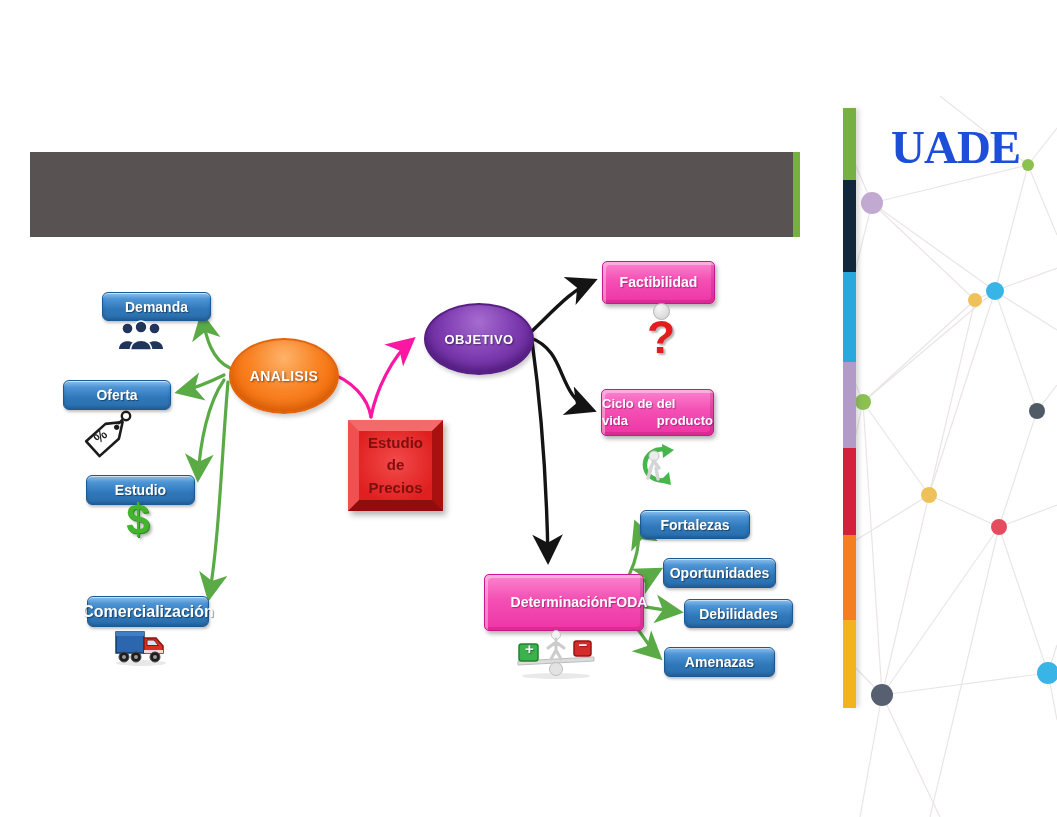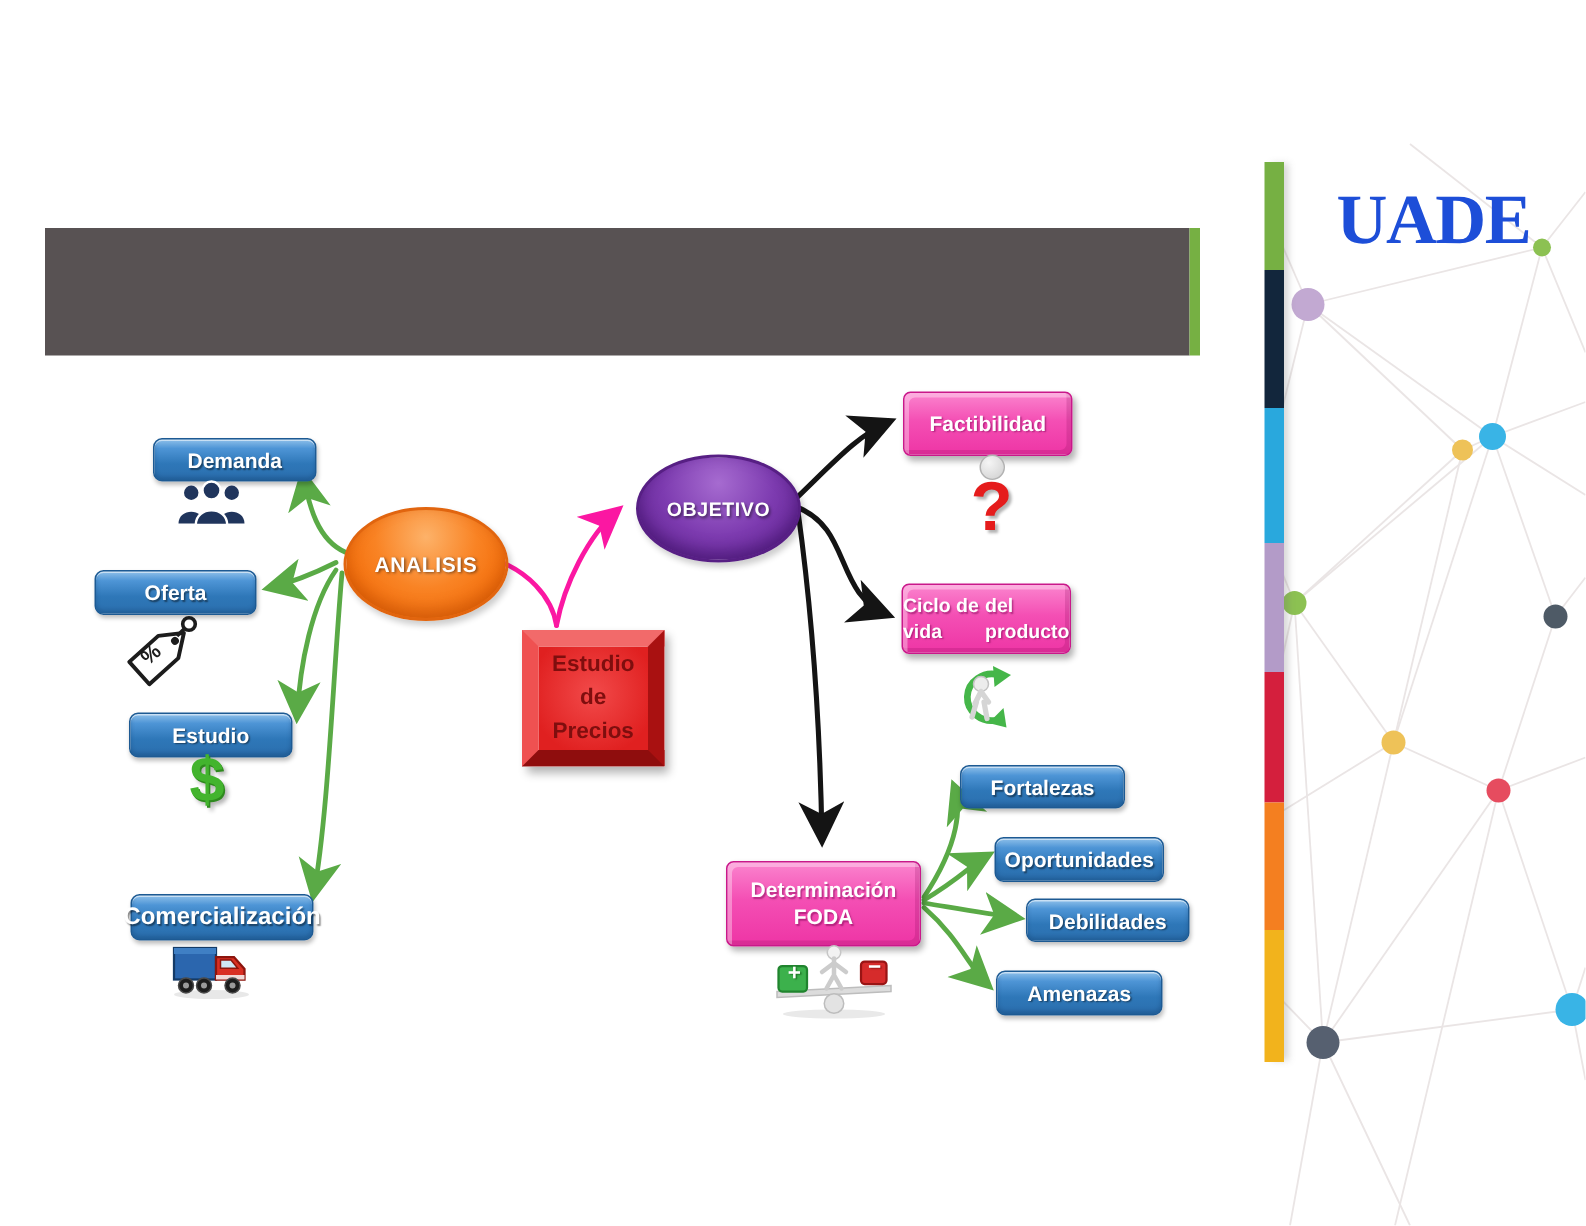--- a/index.html
+++ b/index.html
@@ -274,21 +274,21 @@
 </div>
 
 <svg class="icon" style="left:629px;top:441px;" width="50" height="48" viewBox="0 0 50 48">
   <path d="M36 39 A16.5 15.5 0 1 1 37 9" fill="none" stroke="#45b649" stroke-width="4.5"></path>
   <polygon points="33,3 45,9 34,17" fill="#45b649"></polygon>
   <polygon points="42,44 30,41 40,31" fill="#45b649"></polygon>
   <circle cx="25" cy="15" r="5" fill="#ececec" stroke="#c2c2c2"></circle>
   <path d="M25 20 L21 28 M25 20 L30 27 M22 27 L19 37 M27 27 L29 38" fill="none" stroke="#d5d5d5" stroke-width="3.5" stroke-linecap="round"></path>
 </svg>
 
-<div class="node btn-pink" style="left:484px;top:574px;width:128px;height:55px;flex-direction:column;">
+<div class="node btn-pink" style="left:484px;top:574px;width:128px;height:55px;flex-direction:row;padding-left:30px;">
   <div>Determinación</div>
   <div>FODA</div>
 </div>
 
 <div class="icon" style="left:510px;top:628px;width:92px;height:52px;">
   <svg width="92" height="52" viewBox="0 0 92 52">
     <ellipse cx="46" cy="48" rx="34" ry="3" fill="#e9e9e9"></ellipse>
     <polygon points="8,33 84,29 84,33 8,37" fill="#dcdcdc" stroke="#bdbdbd" stroke-width="1"></polygon>
     <circle cx="46" cy="41" r="6.5" fill="#e3e3e3" stroke="#bdbdbd"></circle>
     <rect x="9" y="16" width="19" height="17" rx="2.5" fill="#3cb14c" stroke="#20842e" stroke-width="1.5"></rect>

